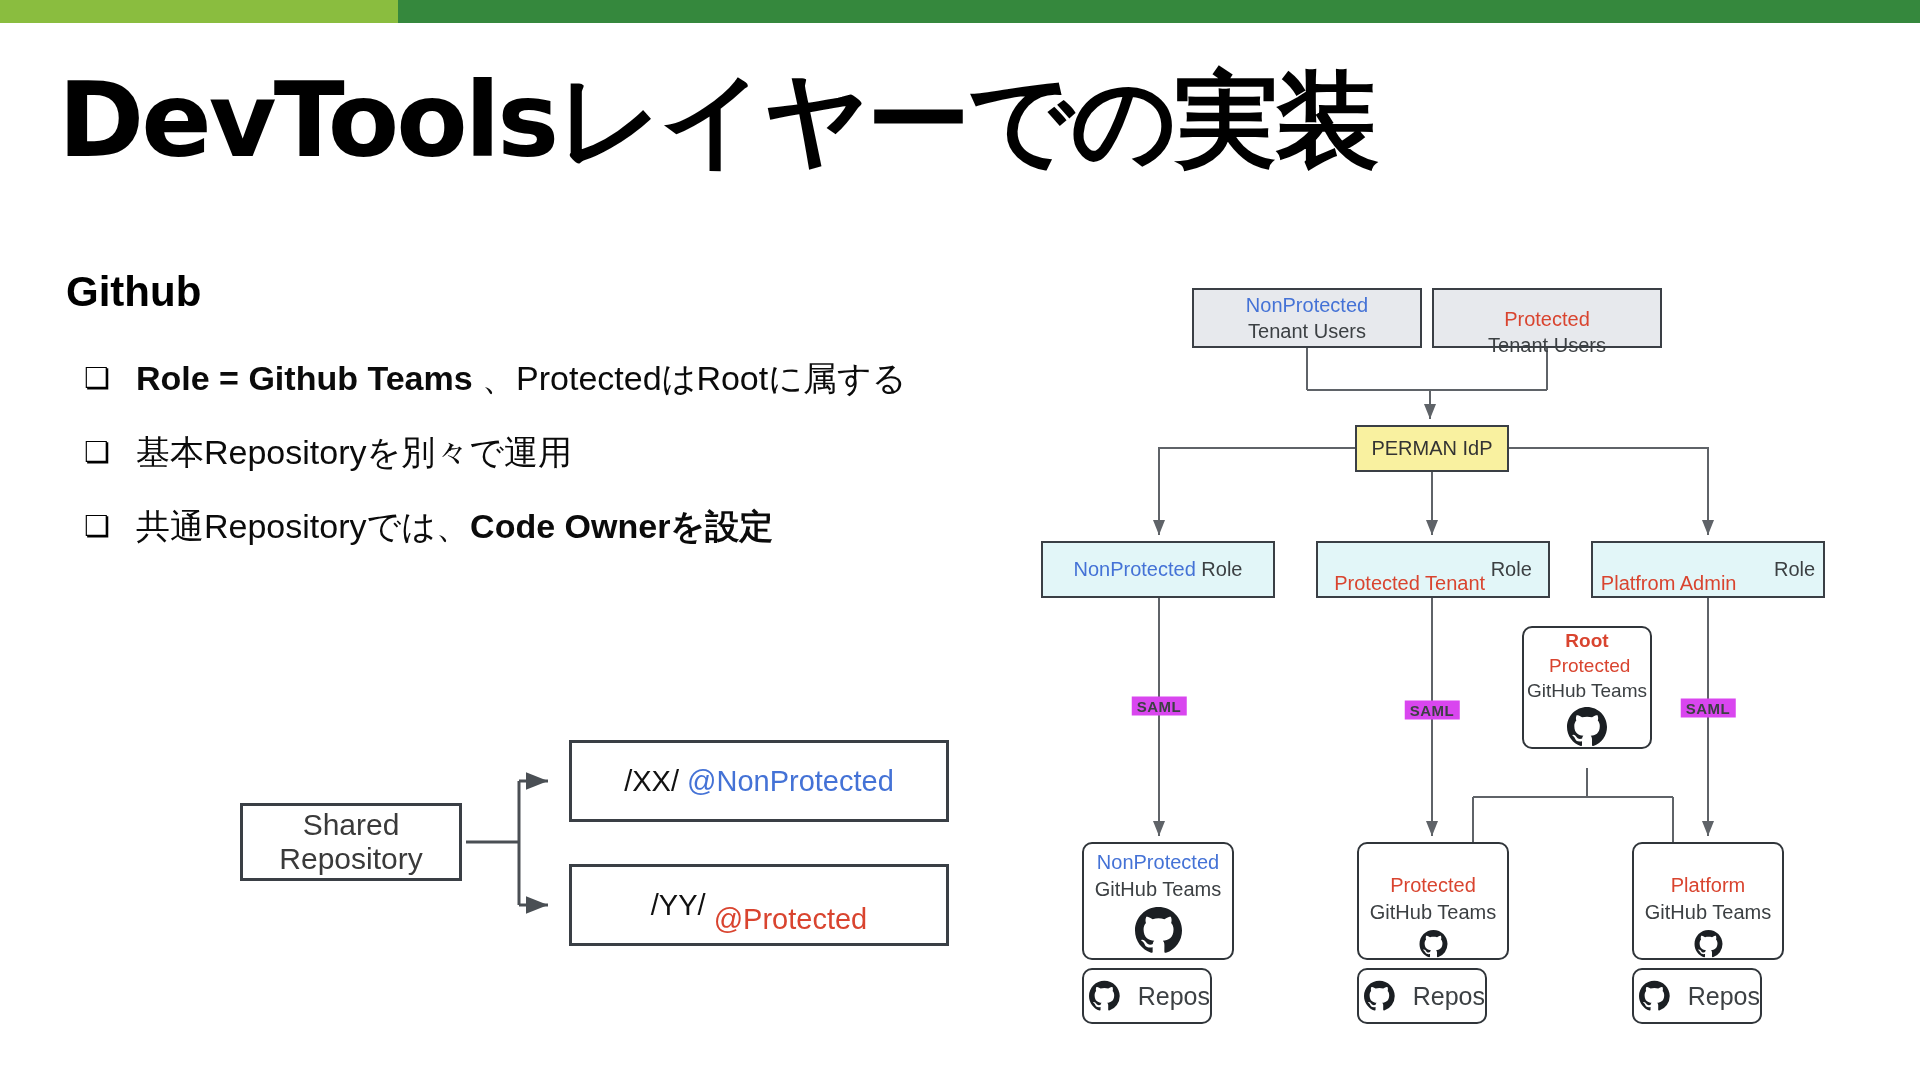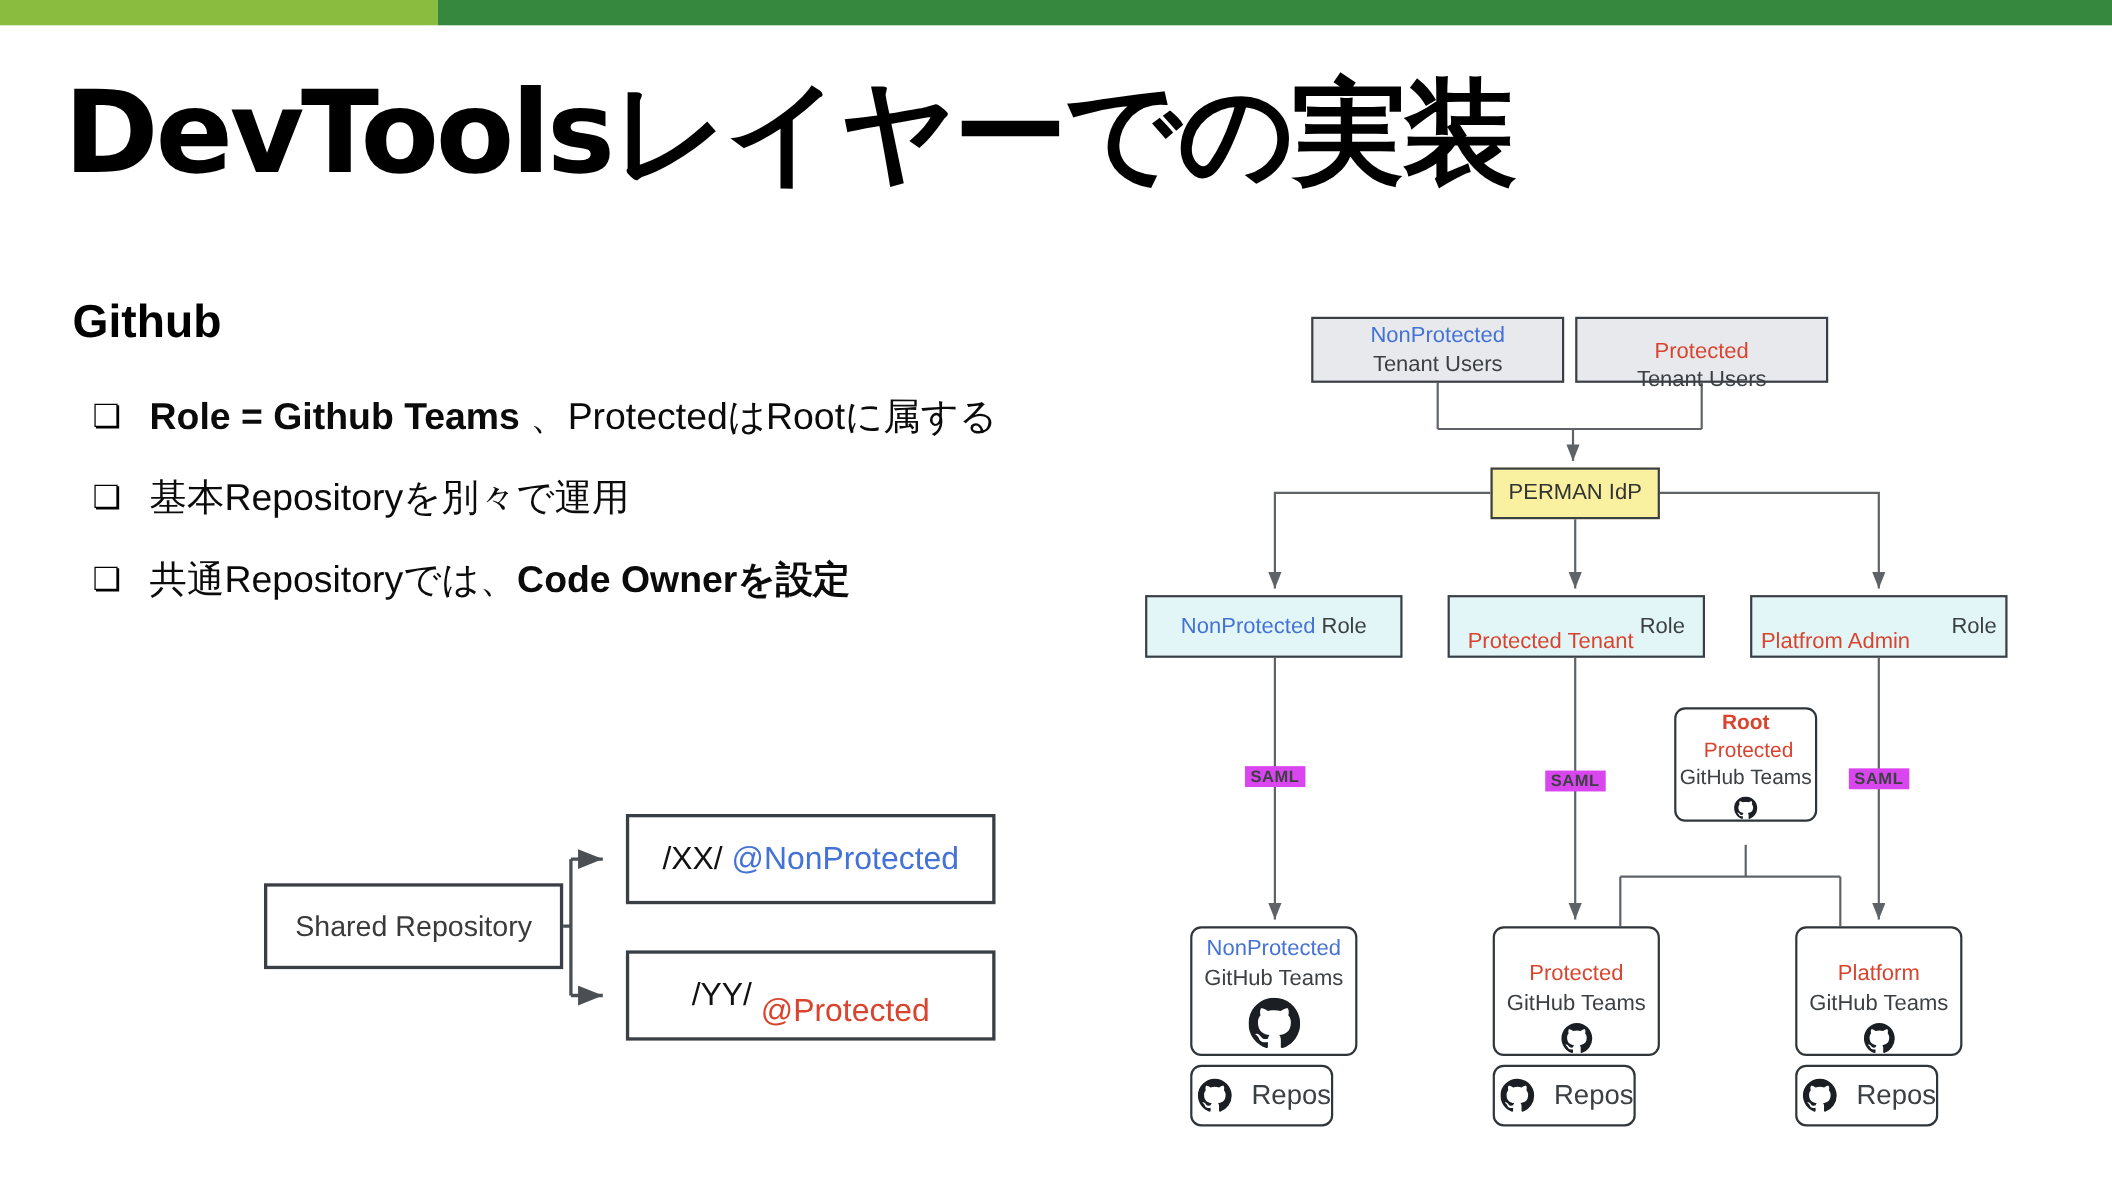--- a/index.html
+++ b/index.html
@@ -32,35 +32,35 @@
 
   
   .dgbox{
     position:absolute;box-sizing:border-box;background:#fff;
     display:flex;align-items:center;justify-content:center;text-align:center;
   }
   .sq{border:3px solid #3a3f45;}
   .rd{border:2px solid #30353a;border-radius:10px;flex-direction:column;}
 
   
-  .shared-box{left:240px;top:803px;width:272px;height:78px;font-size:26px;color:#3a3a3a;}
-  .target-box{left:569px;top:740px;width:336px;height:82px;font-size:29px;color:#111;}
+  .shared-box{left:240px;top:803px;width:222px;height:78px;font-size:30px;color:#3a3a3a;}
+  .target-box{left:569px;top:740px;width:380px;height:82px;font-size:29px;color:#111;}
   .target-box.second{top:864px;}
   .path-seg{white-space:pre;}
 
   
   .tenant{width:230px;height:60px;top:288px;background:#E7E9ED;border-width:2.5px;flex-direction:column;font-size:20px;line-height:26px;}
   .tenant1{left:1192px;}
   .tenant2{left:1432px;}
   .perman{left:1355px;top:425px;width:154px;height:47px;background:#F9F1A0;border-width:2.5px;font-size:20px;color:#333;}
   .role{top:541px;width:234px;height:57px;background:#E2F6F8;border-width:2.5px;font-size:20px;}
   .role1{left:1041px;}
   .role2{left:1316px;}
   .role3{left:1591px;gap:32px;}
-  .rootteam{left:1522px;top:643px;width:130px;height:104px;font-size:19px;line-height:25px;}
+  .rootteam{left:1522px;top:626px;width:130px;height:123px;font-size:19px;line-height:25px;}
   .team{top:842px;width:152px;height:118px;font-size:20px;line-height:27px;}
   .team1{left:1082px;}
   .team2{left:1357px;}
   .team3{left:1632px;}
   .repos{top:968px;width:130px;height:56px;flex-direction:row;justify-content:flex-start;padding-left:5px;}
   .repos1{left:1082px;}
   .repos2{left:1357px;}
   .repos3{left:1632px;}
   .repos .repos-label{font-size:25px;color:#3c4043;margin-left:18px;}
 

